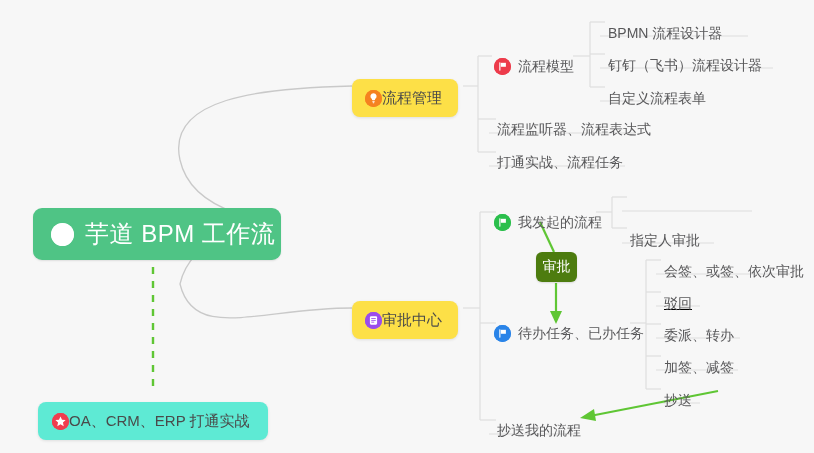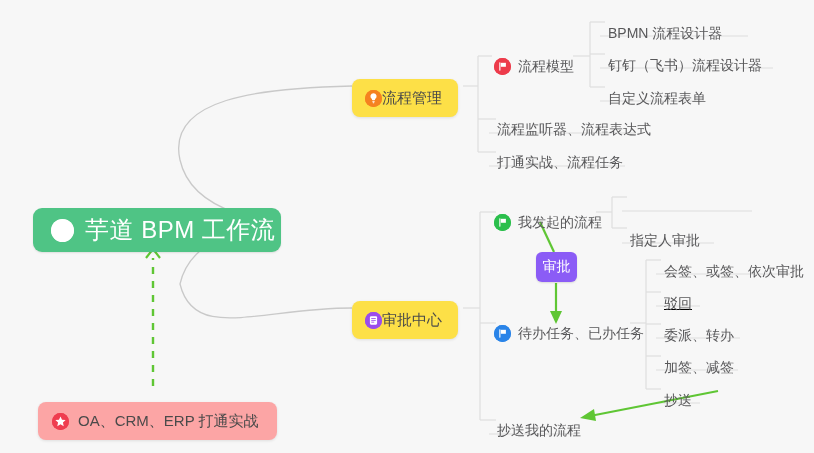--- a/index.html
+++ b/index.html
@@ -11,21 +11,21 @@
     overflow:hidden;
     background:#f7f7f7;
   }
   #canvas { position:absolute; inset:0; width:814px; height:453px; }
   svg.lines { position:absolute; left:0; top:0; width:814px; height:453px; pointer-events:none; }
 
   .node { position:absolute; display:flex; align-items:center; white-space:nowrap;margin-top:12px; }
 
   
   .root {
-    left:33px; top:196px; width:248px; height:44px;
+    left:33px; top:196px; width:248px; height:52px;
     background:#4fc485; border-radius:9px;
     box-shadow:0 1px 2px rgba(0,0,0,0.10);
     padding-left:18px; gap:11px;
   }
   .root .label { color:#ffffff; font-size:24px; letter-spacing:0.5px; }
 
   
   .branch {
     background:#fde047; border-radius:8px;
     box-shadow:0 1px 3px rgba(0,0,0,0.10);
@@ -48,30 +48,30 @@
   .ic-flag-red{ background:#ed3b4b; }
   .ic-flag-grn{ background:#2bbf4c; }
   .ic-flag-blu{ background:#2a84e8; }
   .ic-purple  { background:#9b4dec; }
   .ic-star    { background:#ef3d4f; }
 
   .icon svg { display:block; }
 
   
   .tag {
-    position:absolute; background:#8b5cf6; color:#fff;
+    position:absolute; background:#4d7c0f; color:#fff;
     border-radius:6px; font-size:14px;
     display:flex; align-items:center; justify-content:center;
     box-shadow:0 1px 2px rgba(0,0,0,0.12);
   }
 
   
   .bottomnode {
-    left:38px; top:390px; height:38px; padding:0 18px 0 14px; gap:9px;
-    background:#fca5a5; border-radius:8px;
+    left:38px; top:390px; height:38px; padding:0 18px 0 14px; 
+    background:#5eead4; border-radius:8px;
     box-shadow:0 1px 3px rgba(0,0,0,0.10);
   }
   .bottomnode .label { color:#4a4a4a; font-size:15px; }
 </style>
 </head>
 <body>
 
 <div id="canvas">
 
   <svg class="lines" viewBox="0 0 814 453">

